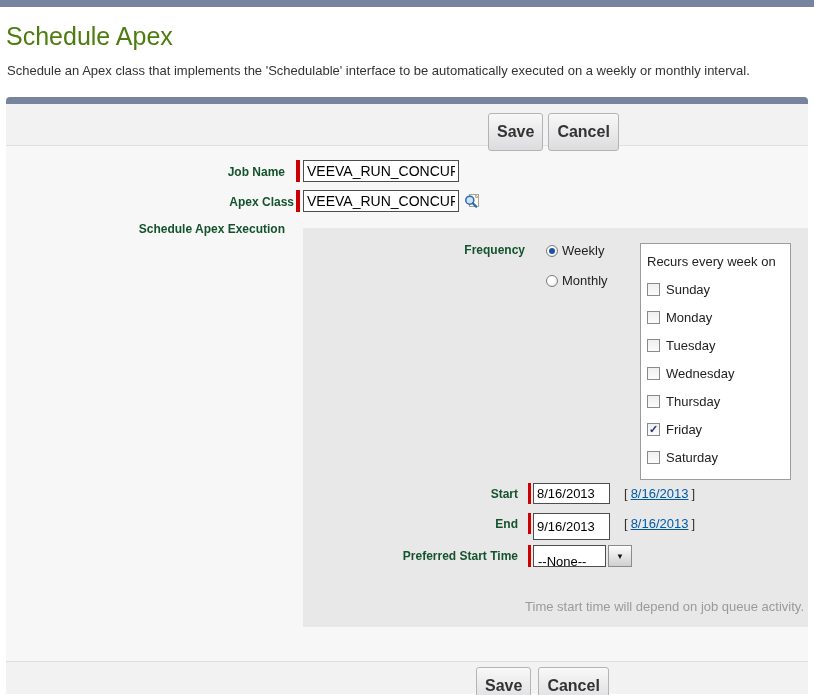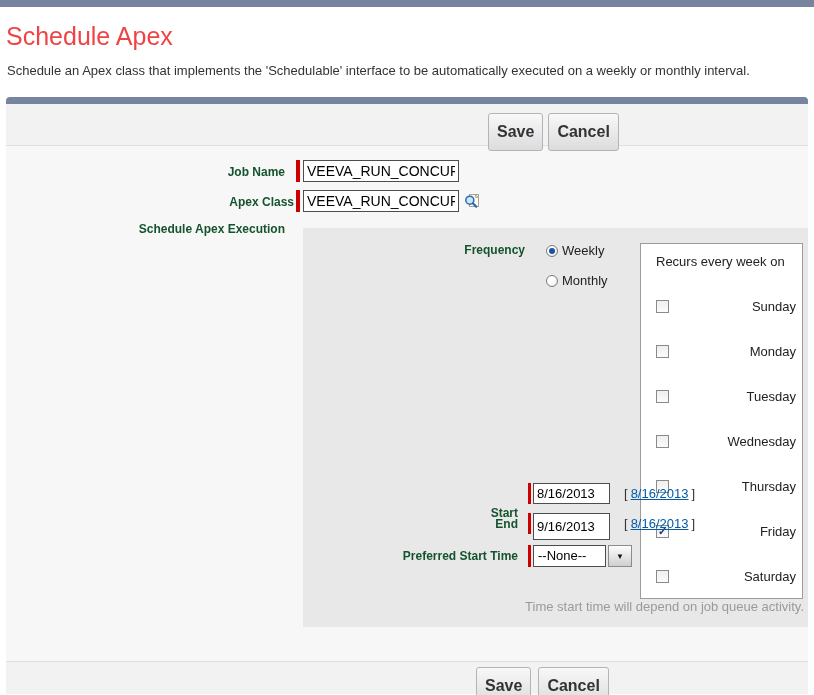--- a/index.html
+++ b/index.html
@@ -4,21 +4,21 @@
 <style>
   html,body{margin:0;padding:0;}
   body{
     width:814px;height:695px;position:relative;background:#fff;
     font-family:"Liberation Sans", sans-serif;color:#333;overflow:hidden;
   }
   .abs{position:absolute;}
 
   
   #topbar{left:0;top:0;width:814px;height:7px;background:#76849E;}
-  #page-title{left:6px;top:22px;font-size:25px;color:#ef4444;}
+  #page-title{left:6px;top:22px;font-size:25px;color:#4d7c0f;}
   #page-desc{left:7px;top:63px;font-size:13px;color:#333;}
   #section-bar{left:6px;top:97px;width:802px;height:7px;background:#76849E;border-radius:4px 4px 0 0;}
 
   
   #form-body{left:6px;top:104px;width:802px;height:589px;background:#F7F7F7;}
   #top-btnbar{left:6px;top:104px;width:802px;height:41px;background:#F3F2F2;border-bottom:1px solid #E0E0E0;}
   #bottom-btnbar{left:6px;top:661px;width:802px;height:32px;background:#F3F2F2;border-top:1px solid #DDDDDD;}
   #top-buttons{left:488px;top:113px;display:flex;gap:5px;}
   #bottom-buttons{left:476px;top:667px;display:flex;gap:7px;}
   .btn{
@@ -53,51 +53,51 @@
     width:12px;height:12px;border-radius:50%;box-sizing:border-box;
     border:1px solid #7B7B7B;background:radial-gradient(circle at 35% 35%, #FFFFFF 40%, #D9D9D9);
     display:flex;align-items:center;justify-content:center;
   }
   .radio .dot{width:6px;height:6px;border-radius:50%;background:#1F4FA0;display:none;}
   .radio.selected .dot{display:block;}
   .radio-label{font-size:13px;color:#222;}
 
   
   #week-box{
-    left:640px;top:243px;width:163px;box-sizing:border-box;background:#fff;
-    border:1px solid #9C9C9C;padding:10px 6px 14px 15px;
+    left:640px;top:243px;width:151px;box-sizing:border-box;background:#fff;
+    border:1px solid #9C9C9C;padding:10px 6px 14px 6px;
   }
   #week-title{font-size:13px;color:#222;margin-bottom:3px;}
-  .day-row{display:flex;align-items:center;gap:6px;margin-top:30px;cursor:pointer;justify-content:space-between;}
+  .day-row{display:flex;align-items:center;gap:6px;margin-top:13px;cursor:pointer;}
   .cbox{
     width:13px;height:13px;box-sizing:border-box;border:1px solid #8A8A8A;
     background:linear-gradient(#EFEFEF,#FBFBFB);display:flex;align-items:center;justify-content:center;
     font-size:11px;font-weight:bold;color:#28347E;line-height:11px;
   }
   .day-label{font-size:13px;color:#222;}
 
   
-  #start-label{left:303px;top:506px;width:215px;}
+  #start-label{left:303px;top:487px;width:215px;}
   #start-req{left:528px;top:483px;width:3px;height:21px;}
   #start-input{left:533px;top:483px;width:77px;height:21px;font-size:13px;}
   #start-link{left:624px;top:486px;}
   #end-label{left:303px;top:517px;width:215px;}
   #end-req{left:528px;top:513px;width:3px;height:21px;}
   #end-input{left:533px;top:513px;width:77px;height:27px;font-size:13px;}
   #end-link{left:624px;top:516px;}
   .datelink{font-size:13px;color:#333;}
   .datelink a{color:#015BA7;text-decoration:underline;margin:0 3px;cursor:pointer;}
 
   
   #pst-label{left:303px;top:549px;width:215px;}
   #pst-req{left:528px;top:545px;width:3px;height:22px;}
   #pst-combo{left:533px;top:545px;display:flex;align-items:stretch;cursor:pointer;}
   #pst-value{
     width:73px;height:22px;box-sizing:border-box;border:1px solid #4D4D4D;background:#fff;
-    font-size:13px;color:#000;padding:2px 4px;line-height:16px;
+    font-size:13px;color:#000;padding:8px 4px;line-height:16px;
   }
   #pst-arrow{
     width:24px;height:22px;box-sizing:border-box;margin-left:2px;border:1px solid #8B8B8B;
     background:linear-gradient(#FDFDFD,#CFCFD2);display:flex;align-items:center;justify-content:center;
     font-size:8px;color:#111;
   }
 
   #note{right:10px;top:599px;font-size:13px;color:#9A9A9A;}
 </style>
 </head>

